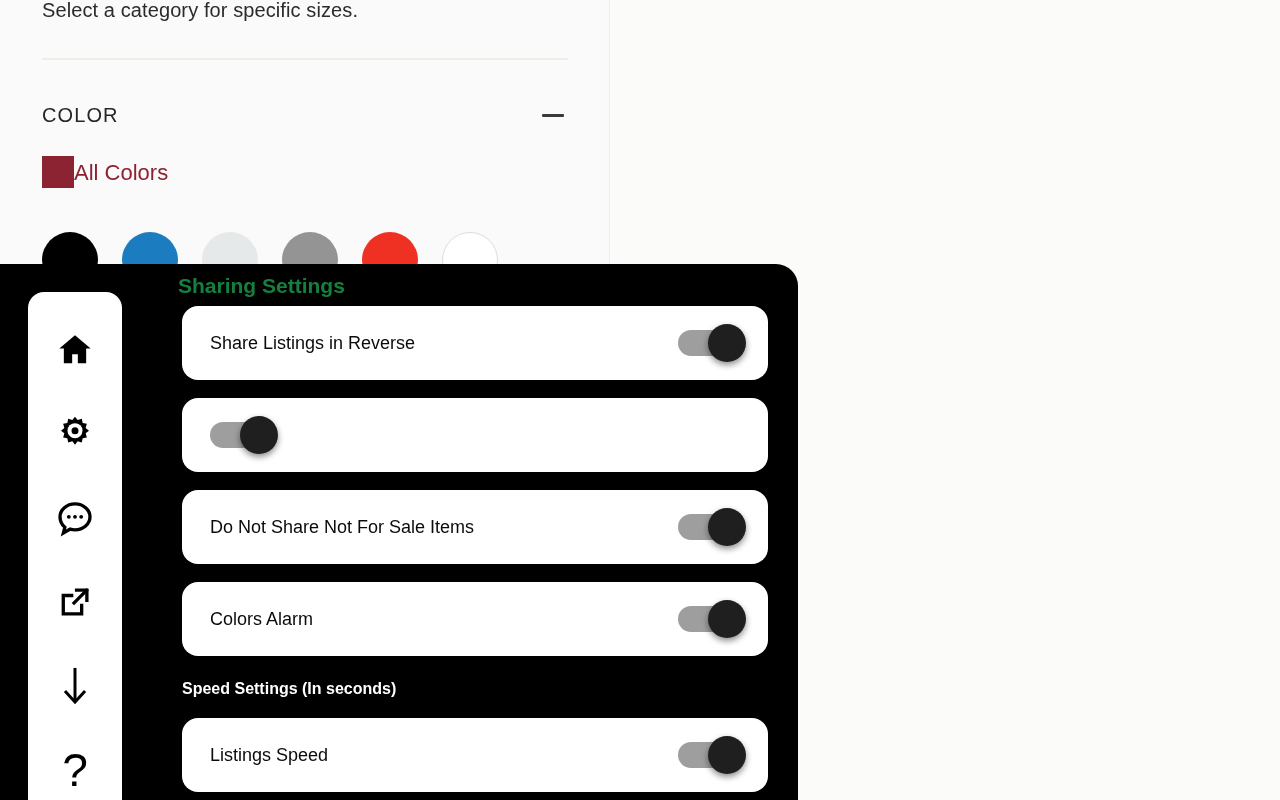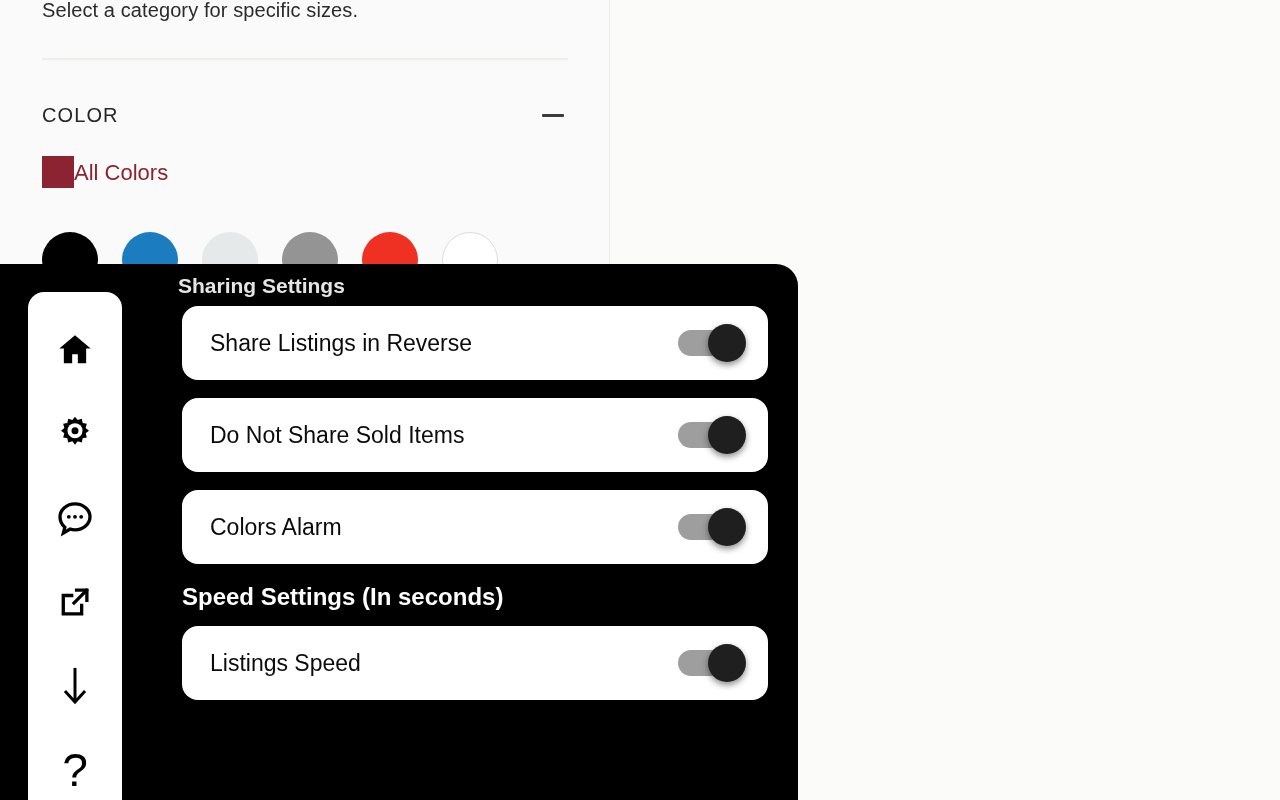--- a/index.html
+++ b/index.html
@@ -141,21 +141,21 @@
     overflow: hidden;
     z-index: 20;
   }
 
   #ext-panel-title {
     position: absolute;
     left: 198px;
     top: 6px;
     font-size: 21px;
     font-weight: bold;
-    color: #e5e5e5;
+    color: #15803d;
     line-height: 32px;
     white-space: nowrap;
   }
 
   
   #icon-rail {
     position: absolute;
     left: 48px;
     top: 28px;
     width: 94px;
@@ -188,29 +188,29 @@
     border-radius: 16px;
     min-height: 74px;
     margin-bottom: 18px;
     display: flex;
     align-items: center;
     padding: 10px 22px 10px 28px;
     cursor: pointer;
   }
 
   .setting-label {
-    font-size: 23px;
+    font-size: 18px;
     color: #0b0b0b;
     line-height: 46px;
     flex: 1;
     padding-right: 14px;
   }
 
   .group-heading {
-    font-size: 24px;
+    font-size: 16px;
     font-weight: bold;
     color: #ffffff;
     line-height: 30px;
     margin: 4px 0 14px 0;
     white-space: nowrap;
   }
 
   
   .toggle {
     position: relative;
@@ -337,21 +337,27 @@
   <div id="settings-col">
     <div id="sharing-list">
         <div class="setting-card">
           <div class="setting-label">Share Listings in Reverse</div>
           <div class="toggle">
             <div class="track" style="background: rgb(158, 158, 158);"></div>
             <div class="knob" style="background: rgb(31, 31, 31);"></div>
           </div>
         </div>
         <div class="setting-card">
-          <div class="setting-label">Do Not Share Sold Items</div>
+          <div class="toggle">
+            <div class="track" style="background: rgb(158, 158, 158);"></div>
+            <div class="knob" style="background: rgb(31, 31, 31);"></div>
+          </div>
+        </div>
+        <div class="setting-card">
+          <div class="setting-label">Do Not Share Not For Sale Items</div>
           <div class="toggle">
             <div class="track" style="background: rgb(158, 158, 158);"></div>
             <div class="knob" style="background: rgb(31, 31, 31);"></div>
           </div>
         </div>
         <div class="setting-card">
           <div class="setting-label">Colors Alarm</div>
           <div class="toggle">
             <div class="track" style="background: rgb(158, 158, 158);"></div>
             <div class="knob" style="background: rgb(31, 31, 31);"></div>

